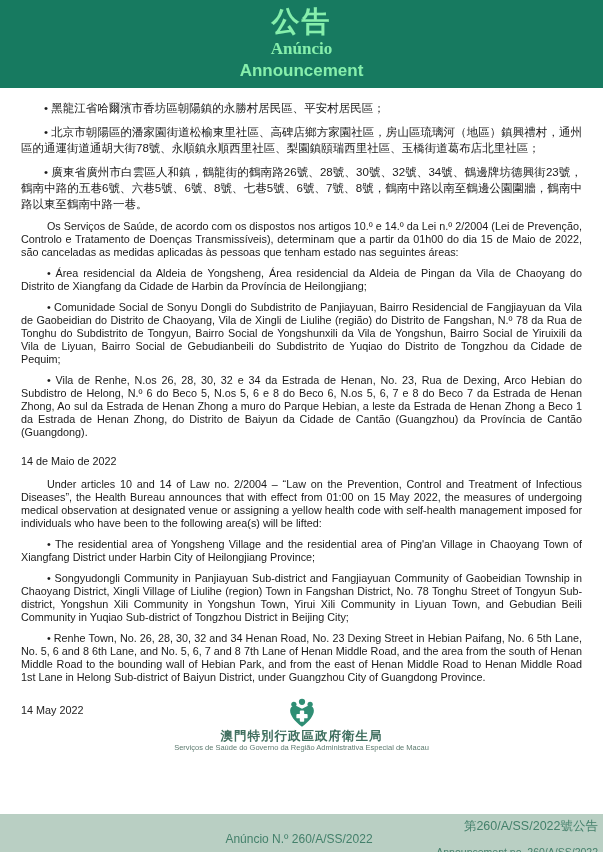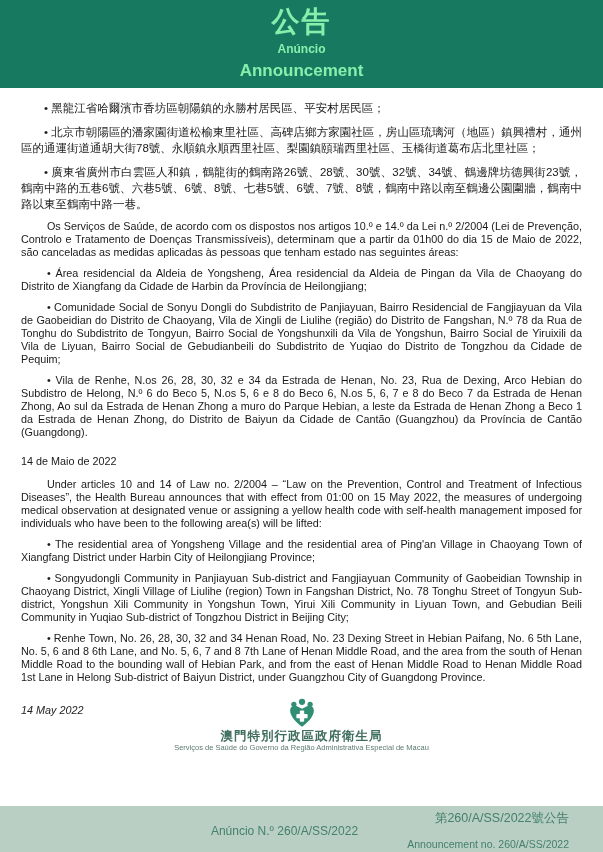--- a/index.html
+++ b/index.html
@@ -14,21 +14,21 @@
   
   .banner{
     background:#177a60;
     color:#86efac;
     text-align:center;
     height:88px;
     padding-top:6px;
     box-sizing:border-box;
   }
   .t-zh{font-size:28px;font-weight:bold;line-height:32px;letter-spacing:2px;}
-  .t-pt{font-size:12px;font-weight:bold;line-height:22px;}
+  .t-pt{font-size:17px;font-weight:bold;line-height:22px;font-family:Liberation Serif, serif;}
   .t-en{font-size:17px;font-weight:bold;line-height:22px;}
 
   
   .content{
     padding:12px 21px 0 21px;
   }
   .para{
     margin:0 0 8px 0;
     text-align:justify;
   }
@@ -51,21 +51,20 @@
   .signoff{
     position:relative;
     margin-top:14px;
     height:56px;
   }
   .date-en{
     position:absolute;
     left:0;top:6px;
     font-size:10.8px;
     margin:0;
-    font-style:italic;
   }
   .logo-block{
     text-align:center;
   }
   .logo-block svg{display:block;margin:0 auto 1px auto;}
   .org-zh{
     font-size:12.5px;
     font-weight:bold;
     color:#3f6e5e;
     letter-spacing:1px;
@@ -75,24 +74,24 @@
     font-size:7.5px;
     color:#5d7a6f;
     line-height:10px;
   }
 
   
   .refbar{
     position:absolute;
     left:0;bottom:0;
     width:100%;
-    height:46px;
+    height:38px;
     background:#b9cfc3;
     box-sizing:border-box;
-    padding:5px 34px 0 0;
+    padding:5px 5px 0 0;
     text-align:right;
     color:#44806b;
   }
   .ref-zh{font-size:12.5px;line-height:14px;}
   .ref-pt{font-size:12px;line-height:12.5px;text-align:center;}
   .ref-en{font-size:10.5px;line-height:12.5px;}
 </style>
 </head>
 <body>
 

